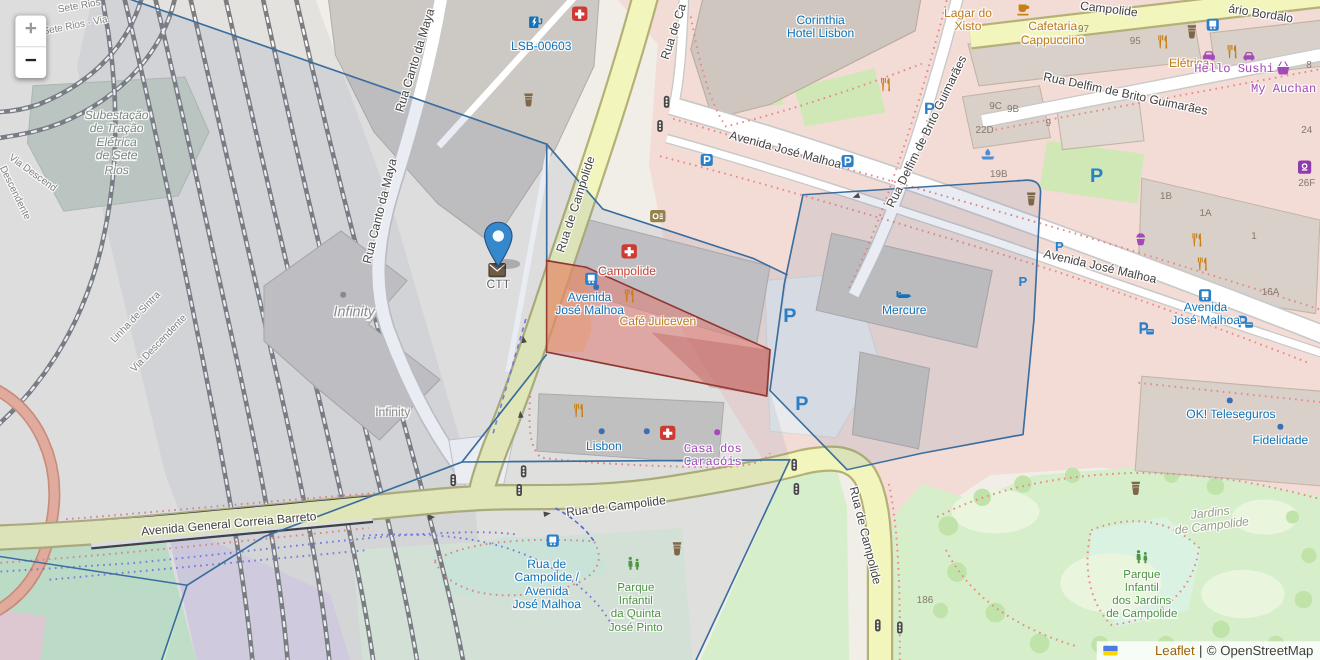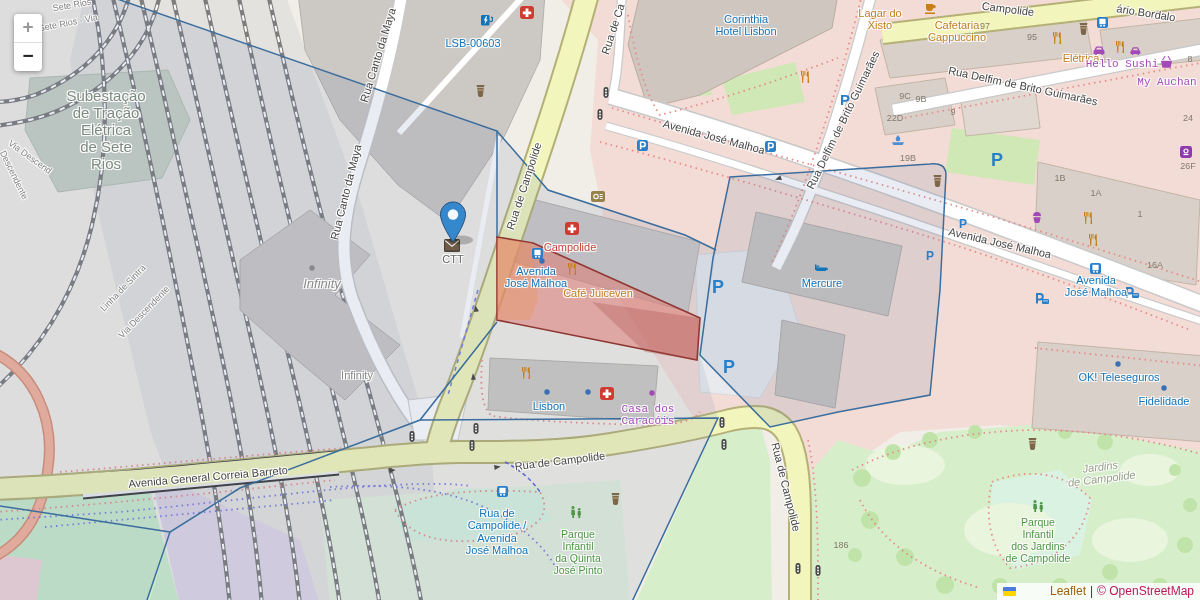--- a/index.html
+++ b/index.html
@@ -5,21 +5,21 @@
   html,body{margin:0;padding:0;background:#e9e6df;}
   #map{position:relative;width:1200px;height:600px;overflow:hidden;background:#f1eee8;font-family:"Liberation Sans",sans-serif;}
   #map svg.base{position:absolute;left:0;top:0;}
   .lbl{position:absolute;white-space:pre;text-align:center;line-height:1.13;
        transform:translate(-50%,-50%) rotate(var(--r,0deg));
        font-family:"Liberation Sans",sans-serif;
        text-shadow:0 0 2px #fff,0 0 2px #fff,1px 1px 0 rgba(255,255,255,.9),-1px -1px 0 rgba(255,255,255,.9),1px -1px 0 rgba(255,255,255,.9),-1px 1px 0 rgba(255,255,255,.9);
        pointer-events:none;}
   .s{font-size:11px;color:#454545;}
   .r{font-size:9px;color:#828282;}
-  .a{font-size:15px;color:#7d8a80;}
+  .a{font-size:11px;color:#7d8a80;font-style:italic;}
   .ar{font-size:13px;color:#8a8a8a;font-style:italic;}
   .bl{font-size:11px;color:#1273b8;}
   .or{font-size:11px;color:#bf7d1e;margin-left:24px;}
   .pu{font-size:11px;color:#a44ab8;font-family:Liberation Mono, monospace;}
   .re{font-size:11px;color:#c7463d;}
   .gr{font-size:10.5px;color:#4e9546;}
   .gy{font-size:11px;color:#666;}
   .hn{font-size:9px;color:#857a6d;text-shadow:none;}
   .pk{font-weight:bold;color:#2a7fc9;text-shadow:none;font-size:15px;}
   .jar{font-size:11px;color:#96a088;font-style:italic;}
@@ -30,21 +30,21 @@
            font-size:19px;font-weight:bold;cursor:pointer;user-select:none;font-family:"Liberation Sans",sans-serif;}
   .zoomctl .zin{color:#999;border-bottom:1px solid #ddd;}
   .zoomctl .zout{color:#222;}
   
   .attrib{position:absolute;right:0;bottom:0;background:rgba(255,255,255,.82);
           padding:1px 6px 2px 6px;font-size:12px;color:#333;display:flex;align-items:center;gap:4px;
           font-family:"Liberation Sans",sans-serif;}
   .flag{display:inline-block;width:13px;height:9px;border-radius:1px;overflow:hidden;
         background:linear-gradient(to bottom,#4c7be1 50%,#ffd500 50%);}
   .leaflink{color:#a16207;text-decoration:none;cursor:pointer;margin-left:30px;}
-  .osm{color:#be185d;cursor:pointer;}
+  .osm{color:#404040;cursor:pointer;}
 </style>
 </head>
 <body>
 
 <div id="map">
 <svg class="base" width="1200" height="600" viewBox="0 0 1200 600">
   <defs>
     <g id="i-rest">
           <path d="M1 0h1v4.5H1zM2.7 0h1v4.5h-1zM4.4 0h1v4.5h-1zM1.9 4.5h1.7L3.2 12h-.9zM8.6 0c-1.2 0-2 1.6-2 3.4 0 1.3.5 2.3 1.2 2.6L7.5 12h1.6z"></path>
         </g>
@@ -387,21 +387,21 @@
   <span class="lbl a" style="left:106px;top:130px">Subestação
 de Tração
 Elétrica
 de Sete
 Rios</span>
   <span class="lbl ar" style="left:322px;top:284px">Infinity</span>
   <span class="lbl gy" style="left:357px;top:375px;color:#8a8a8a">Infinity</span>
   <span class="lbl jar" style="left:1101px;top:473px;--r:-7deg">Jardins
 de Campolide</span>
 
-  <span class="lbl bl" style="left:473px;top:43px">LSB-00603</span>
+  <span class="lbl bl" style="left:492px;top:43px">LSB-00603</span>
   <span class="lbl bl" style="left:746px;top:25px">Corinthia
 Hotel Lisbon</span>
   <span class="lbl or" style="left:856px;top:19px">Lagar do
 Xisto</span>
   <span class="lbl or" style="left:933px;top:31px">Cafetaria
 Cappuccino</span>
   <span class="lbl or" style="left:1057px;top:58px">Elétrica</span>
   <span class="lbl pu" style="left:1122px;top:64px">Hello Sushi</span>
   <span class="lbl pu" style="left:1167px;top:82px">My Auchan</span>
   <span class="lbl re" style="left:570px;top:247px">Campolide</span>

